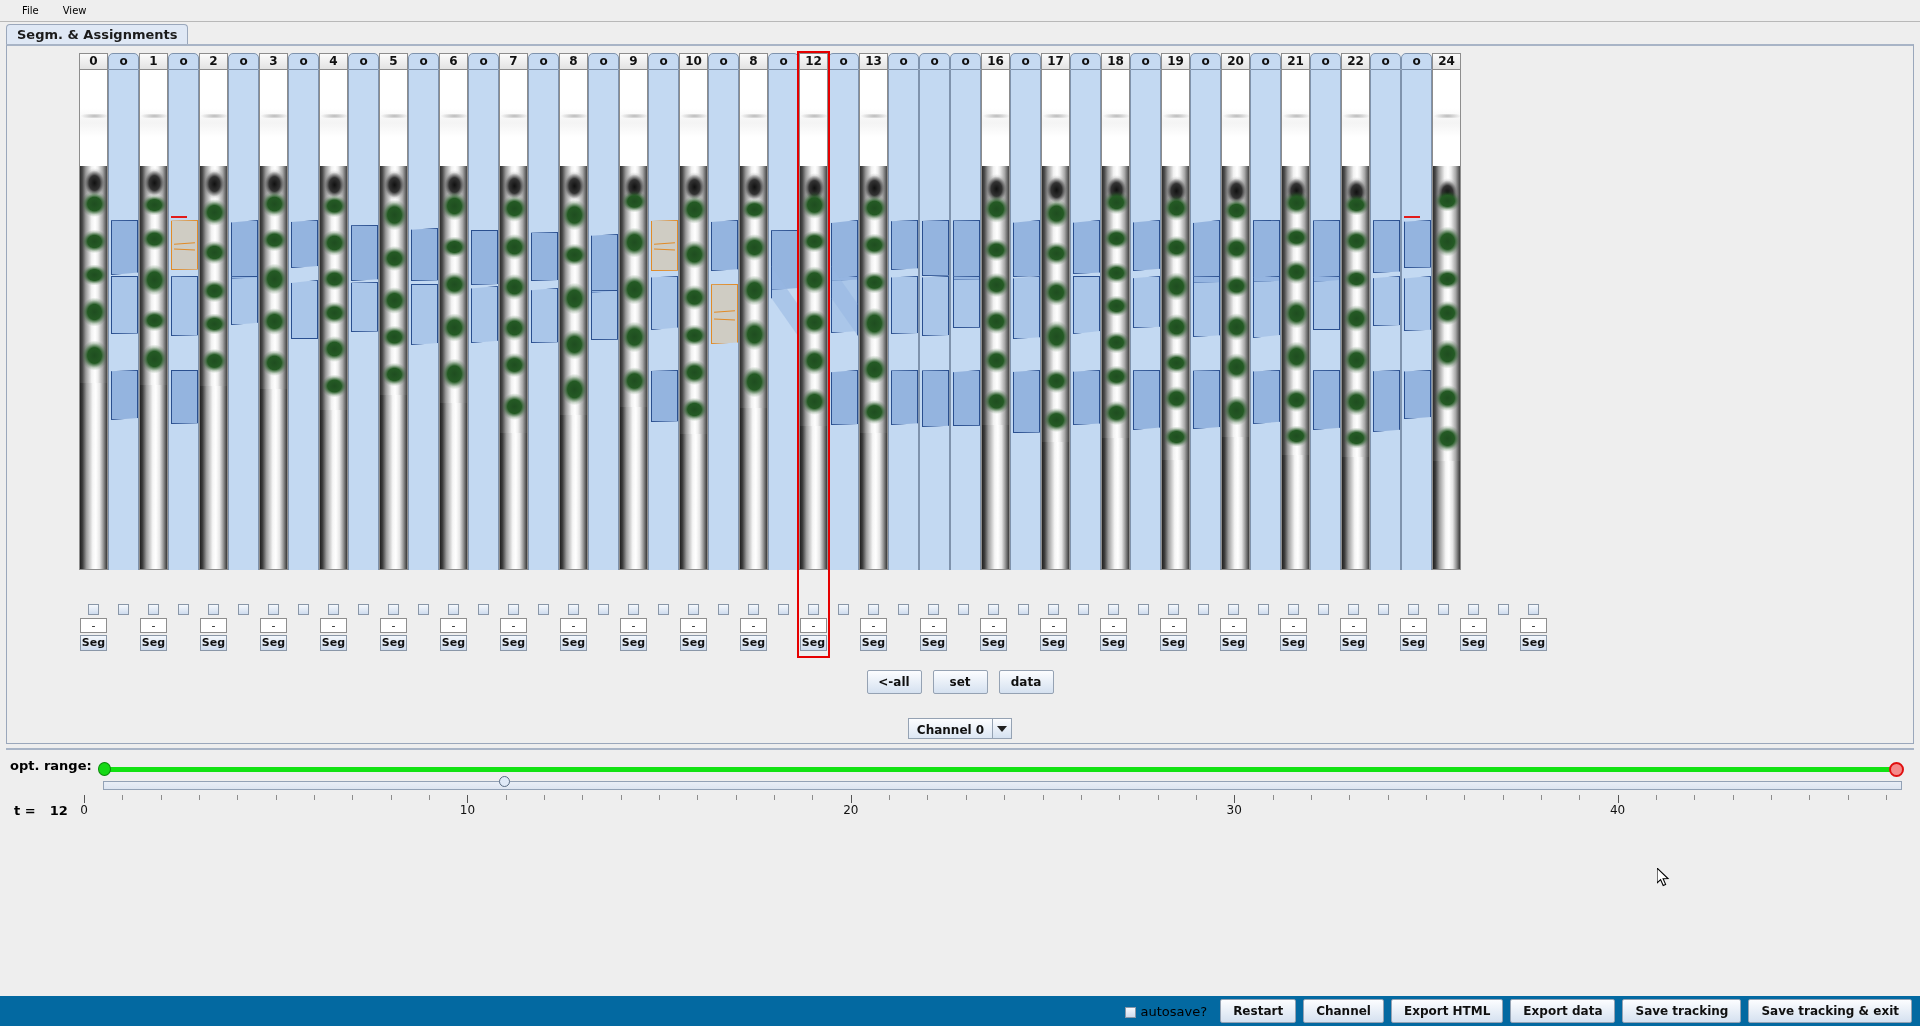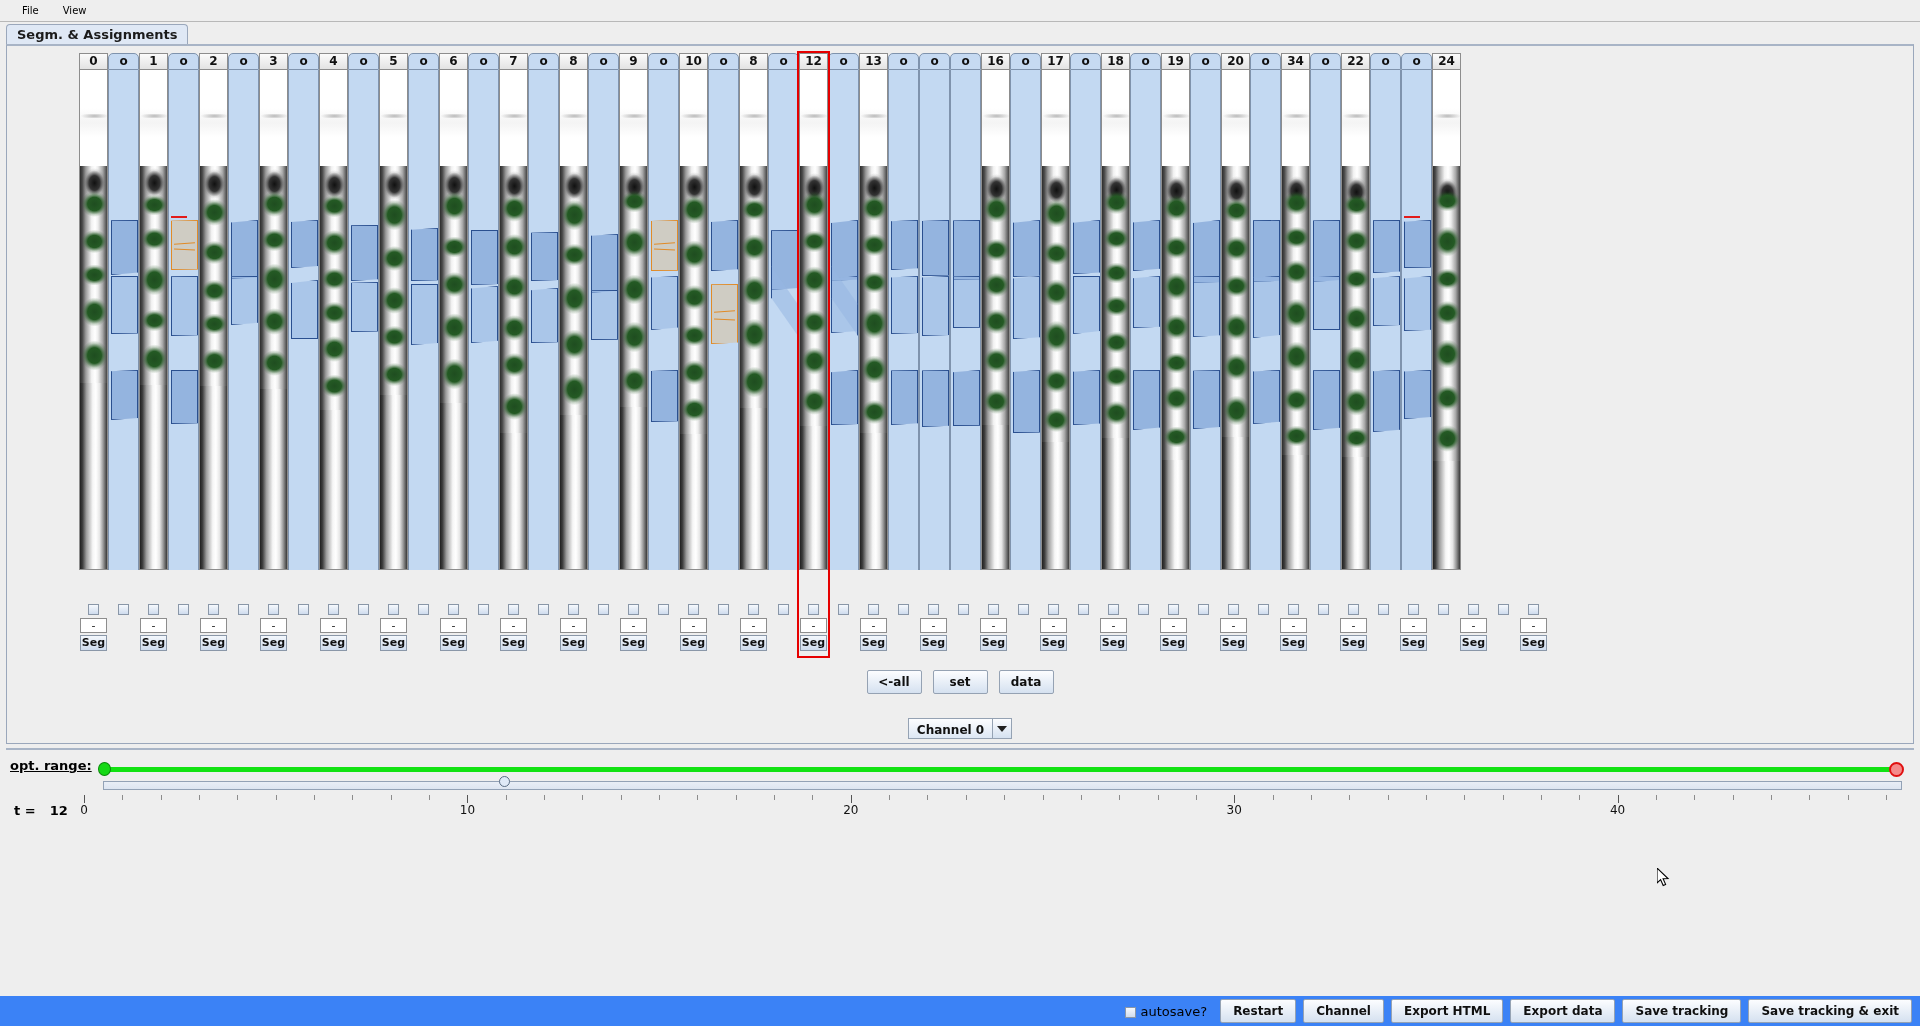--- a/index.html
+++ b/index.html
@@ -255,21 +255,21 @@
   
   #sliderarea {
     position:absolute;
     left:6px; top:748px;
     width:1908px; height:70px;
     border-top:2px solid #a8b4c6;
     background:#eeeeee;
   }
   #optlabel {
     position:absolute; left:4px; top:8px;
-    font-size:13px; font-weight:bold;text-decoration:underline;
+    font-size:13px; font-weight:bold;
   }
   #rangeTrackWrap {
     position:absolute; left:92px; top:12px; right:10px; height:14px;
   }
   #rangeGreen {
     position:absolute; left:5px; right:10px; top:5px; height:5px;
     background:#12e212; border-radius:2px;
   }
   .knob {
     position:absolute; top:0px; width:13px; height:14px; border-radius:50%;
@@ -295,21 +295,21 @@
   #tval {
     position:absolute; left:8px; top:53px;
     font-size:13px; font-weight:bold;
   }
   #tvalnum { margin-left:14px; }
 
   
   #bottombar {
     position:absolute; left:0; bottom:0;
     width:1920px; height:30px;
-    background:#3b82f6;
+    background:#0369a1;
     display:flex; align-items:center; justify-content:flex-end;
     padding-right:8px; gap:7px;
   }
   #autosave { display:flex; align-items:center; gap:5px; margin-right:6px; }
   #autosave .lbl { font-size:13px; }
   #bottombar .jbtn { font-weight:bold; padding:4px 12px; }
 
   
   #cursor {
     position:absolute; left:1657px; top:868px;
@@ -792,21 +792,21 @@
       </div>
       <div class="col asgcol">
         <div class="chead">o</div>
         <div class="strip">
           <div class="abox" style="top: 150px; height: 62px; clip-path: polygon(0% 0.6%, 100% 0%, 100% 98.1%, 0% 100%);"></div>
           <div class="abox dim" style="top: 206px; height: 62px; clip-path: polygon(0% 2.7%, 100% 0%, 100% 95%, 0% 100%);"></div>
           <div class="abox" style="top: 300px; height: 54px; clip-path: polygon(0% 2.6%, 100% 0%, 100% 95.8%, 0% 100%);"></div>
         </div>
       </div>
       <div class="col imgcol">
-        <div class="chead">34</div>
+        <div class="chead">21</div>
         <div class="strip">
           <div class="mbg"></div>
           <div class="mtop"></div>
           <div class="mtopline"></div>
           <div style="position: absolute; left: 4px; width: 21px; height: 34px; top: 104.4px; background: radial-gradient(58% 48%, rgb(17, 17, 17) 0%, rgb(51, 51, 51) 45%, rgba(60, 60, 60, 0.12) 78%, rgba(0, 0, 0, 0) 92%);"></div>
           <div class="mcell" style="top: 118px; height: 30px;"></div>
           <div class="mcell" style="top: 154px; height: 27px;"></div>
           <div class="mcell" style="top: 187px; height: 30px;"></div>
           <div class="mcell" style="top: 225px; height: 37px;"></div>
           <div class="mcell" style="top: 268px; height: 37px;"></div>

